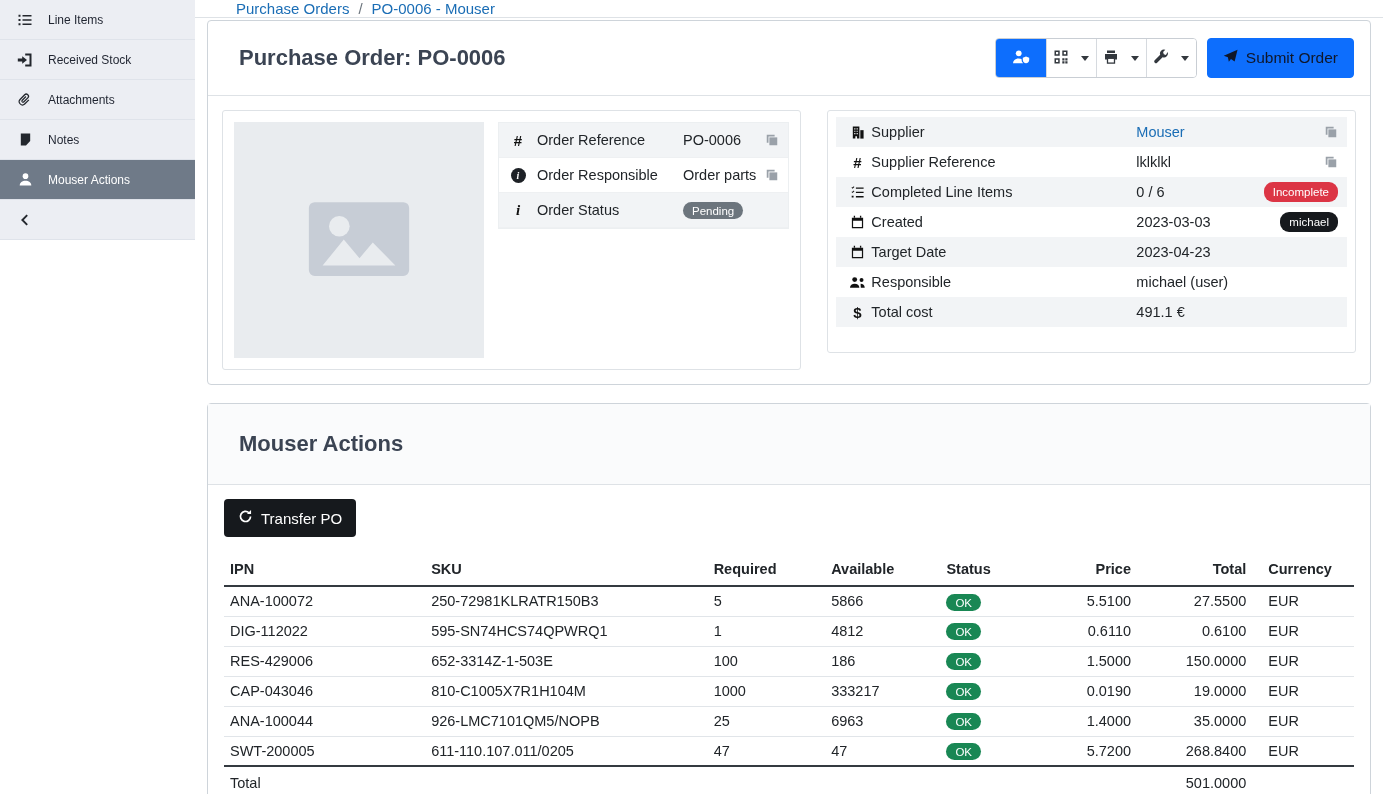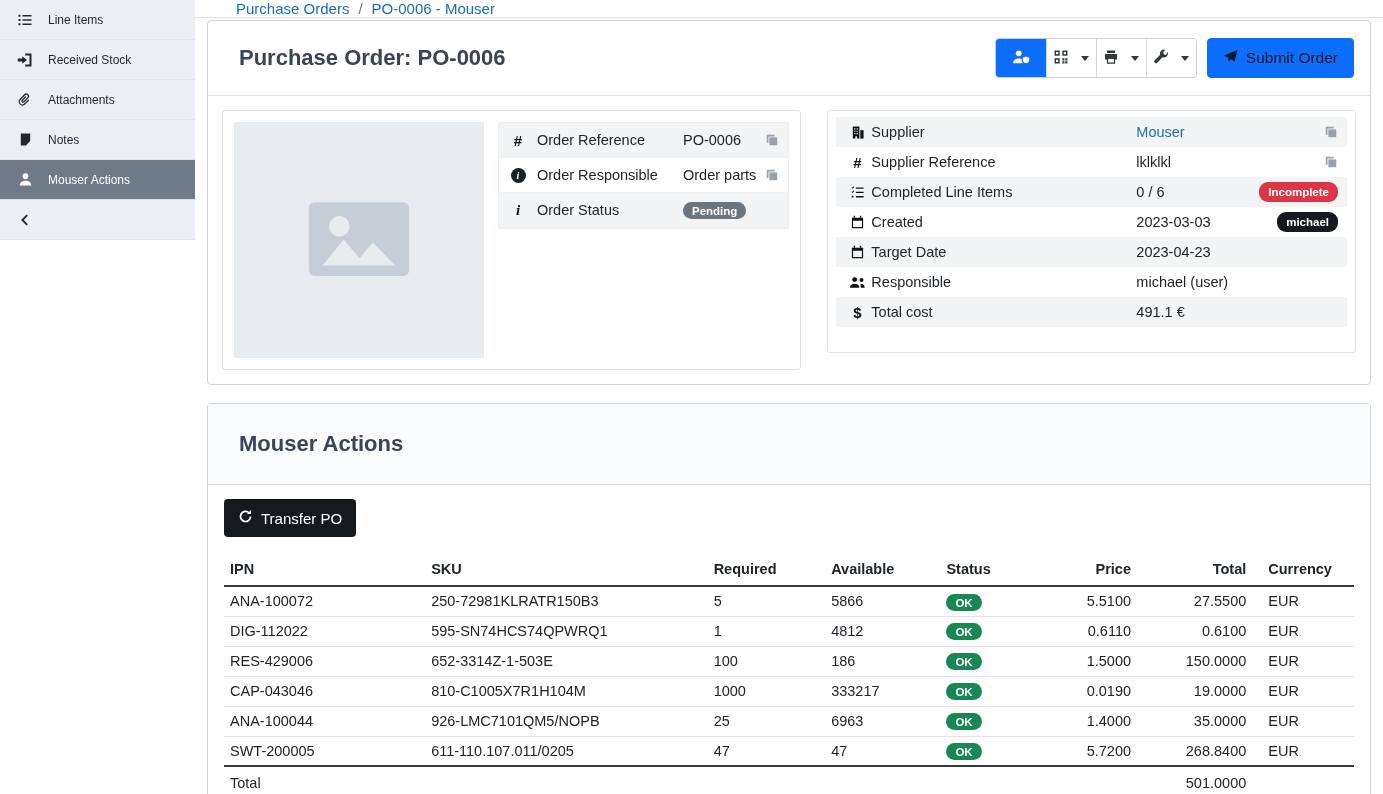--- a/index.html
+++ b/index.html
@@ -84,21 +84,21 @@
   .glyph-hash::before{content:"#";font-weight:bold;font-size:15px}
   .glyph-dollar::before{content:"$";font-weight:bold;font-size:15px}
   .glyph-info-plain::before{content:"i";font-family:"Liberation Serif",serif;font-style:italic;font-weight:bold;font-size:15px}
   .info-circle{
     width:15px;height:15px;border-radius:50%;background:#1d2126;color:#fff;
     display:flex;align-items:center;justify-content:center;
   }
   .info-circle::before{content:"i";font-family:"Liberation Serif",serif;font-style:italic;font-weight:bold;font-size:10px}
   .copy{color:#9aa1a9;cursor:pointer;display:flex}
   a.val-link{color:var(--link);text-decoration:none;cursor:pointer}
-  .badge{border-radius:9px;padding:2.5px 9px;font-size:11.5px;font-weight:bold;color:#fff;line-height:1.25;white-space:nowrap}
+  .badge{border-radius:9px;padding:2.5px 9px;font-size:11.5px;font-weight:normal;color:#fff;line-height:1.25;white-space:nowrap}
   .badge.gray{background:#6c757d}
   .badge.red{background:var(--danger)}
   .badge.black{background:var(--dark)}
   .badge.green{background:var(--success)}
   
   .panel-body{padding:14px 16px 6px 16px}
   .alert{
     margin-top:16px;background:var(--alert-bg);color:var(--alert-text);
     padding:13px 15px;border-radius:4px;font-size:15px;
   }

